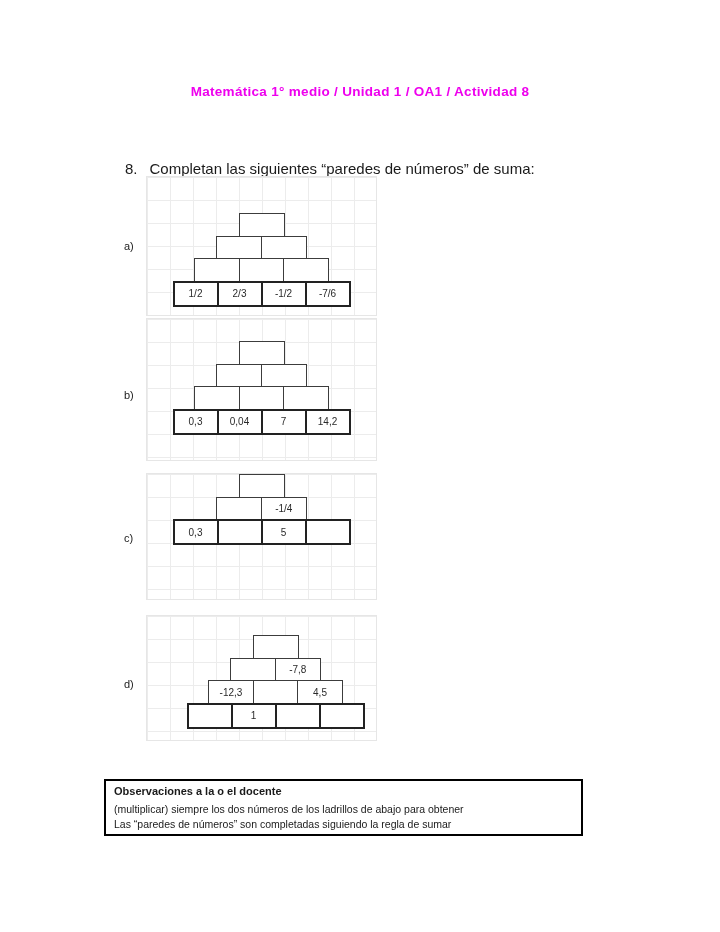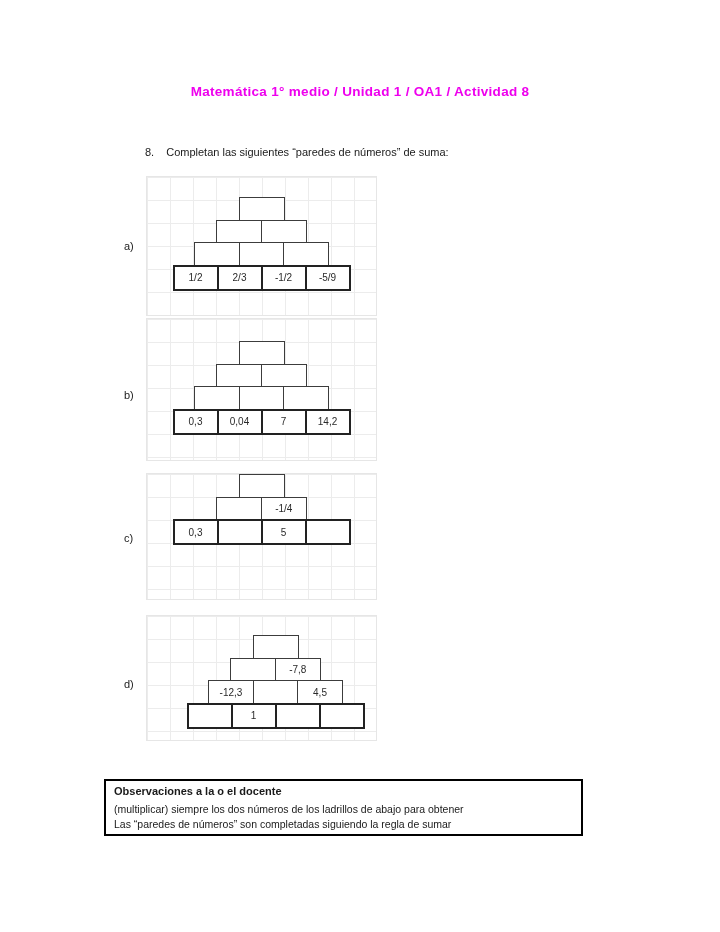--- a/index.html
+++ b/index.html
@@ -11,35 +11,35 @@
     color:#1a1a1a;
     position:relative;
     overflow:hidden;
   }
   .page-title {
     position:absolute; left:0; top:84px; width:720px;
     text-align:center;
     font-size:13.5px; font-weight:bold; letter-spacing:0.3px;
   }
   .task-line {
-    position:absolute; left:125px; top:146px;
-    font-size:11px; white-space:nowrap;margin-left:20px;
+    position:absolute; left:125px; top:160px;
+    font-size:15px; white-space:nowrap;
   }
   .task-num { display:inline-block; margin-right:12px; }
 
   .panel {
     position:absolute; left:146px; width:231px;
     background-color:#ffffff;
     background-image:
       linear-gradient(#ececec 1px, transparent 1px),
       linear-gradient(90deg, #ececec 1px, transparent 1px);
     background-size:23px 23px;
     border:1px solid #e6e6e6;
   }
-  .panel-a { top:176px; height:140px; padding-top:20px; }
+  .panel-a { top:176px; height:140px; padding-top:36px; }
   .panel-b { top:318px; height:143px; padding-top:22px; }
   .panel-c { top:473px; height:127px; }
   .panel-d { top:615px; height:126px; padding-top:19px;padding-left:28px; }
 
   .pyr-label {
     position:absolute; left:124px;
     font-size:11px; color:#222;
   }
   .label-a { top:240px; }
   .label-b { top:389px; }
@@ -90,21 +90,21 @@
     </div>
     <div class="prow">
       <div class="pcell"></div>
       <div class="pcell"></div>
       <div class="pcell"></div>
     </div>
     <div class="prow thick">
       <div class="pcell">1/2</div>
       <div class="pcell">2/3</div>
       <div class="pcell">-1/2</div>
-      <div class="pcell">-5/9</div>
+      <div class="pcell">-7/6</div>
     </div>
   </div>
 
 <div class="pyr-label label-b">b)</div>
 <div class="panel panel-b">
     <div class="prow">
       <div class="pcell"></div>
     </div>
     <div class="prow">
       <div class="pcell"></div>

